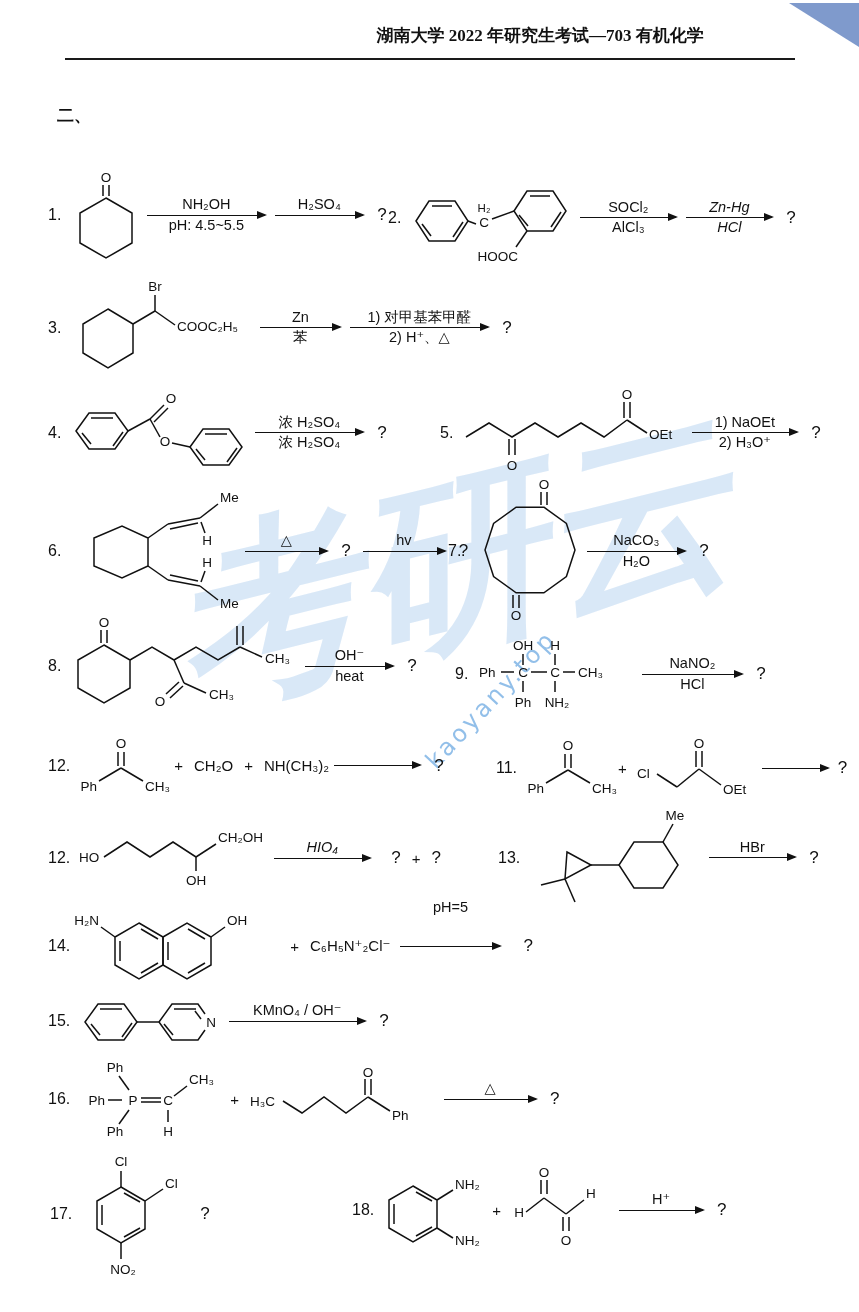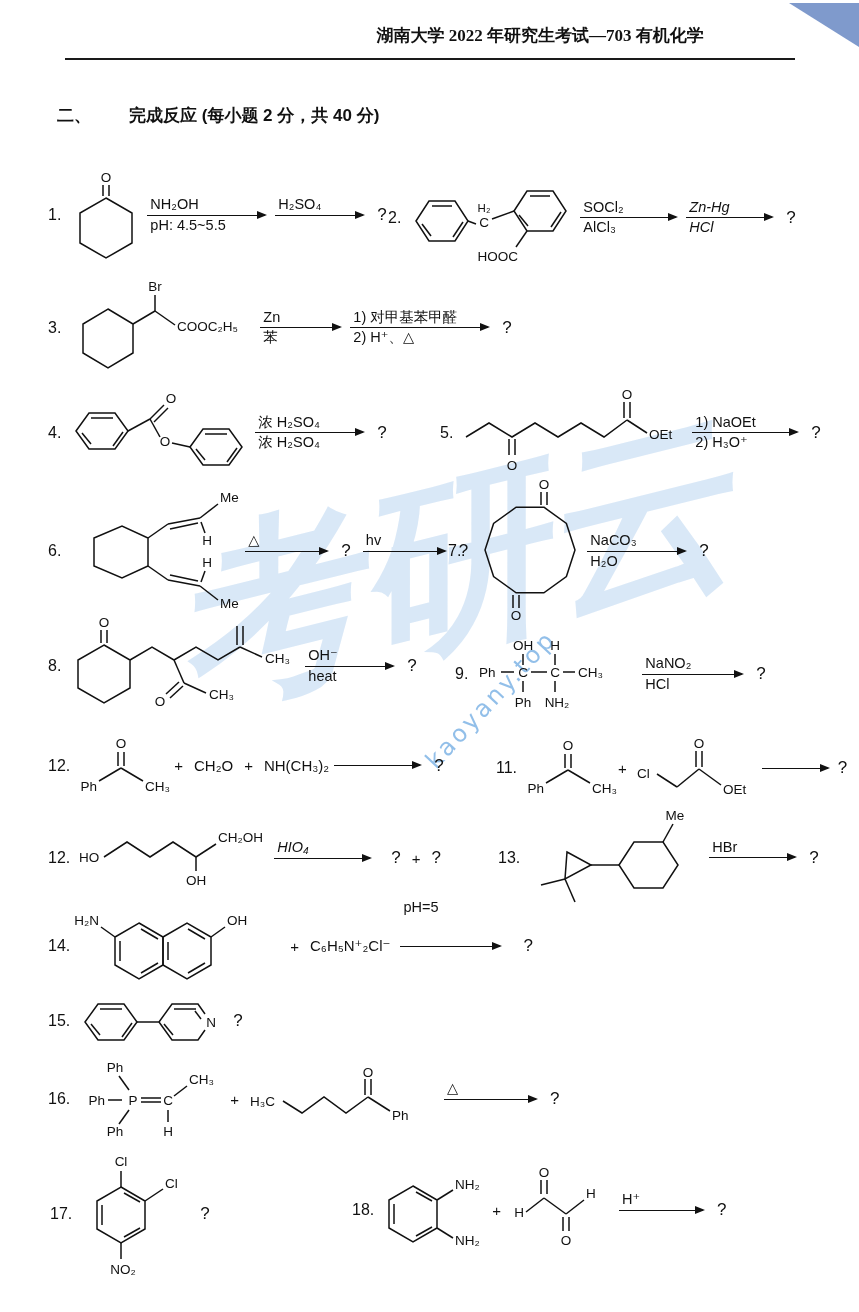--- a/index.html
+++ b/index.html
@@ -21,21 +21,21 @@
           pointer-events:none;white-space:nowrap;}
   .wm-url{position:absolute;left:420px;top:755px;font-size:24px;letter-spacing:3px;
           color:rgba(110,170,225,0.75);transform:rotate(-47deg);transform-origin:left top;
           font-family:"DejaVu Sans",sans-serif;pointer-events:none;}
   
   .q{position:absolute;display:flex;align-items:center;}
   .qnum{font-size:16px;margin-right:9px;white-space:nowrap;}
   .qmark{font-size:17px;margin-left:9px;}
   .plus{font-size:15px;margin:0 11px;}
   .formula{font-size:15px;white-space:nowrap;}
-  .arrow{display:inline-flex;flex-direction:column;align-items:flex-start;margin:16px 5px;flex:none;}
+  .arrow{display:inline-flex;flex-direction:column;align-items:center;margin:16px 5px;flex:none;}
   .arrow .lab{font-size:14.5px;line-height:1.2;min-height:19px;display:flex;align-items:flex-end;
               justify-content:center;padding:0 3px;white-space:nowrap;}
   .arrow .lab.bot{align-items:flex-start;}
   .arrow .shaft{position:relative;height:0;border-top:1.5px solid #111;align-self:stretch;margin:1px 0;}
   .arrow .shaft::after{content:'';position:absolute;right:-2px;top:-5px;width:0;height:0;
               border-left:10px solid #111;border-top:4px solid transparent;border-bottom:4px solid transparent;}
   svg.struct{overflow:visible;flex:none;}
   svg.struct line,svg.struct polygon,svg.struct polyline,svg.struct path{stroke:#111;stroke-width:1.5;fill:none;}
   svg.struct text{fill:#111;stroke:none;font-family:"Liberation Sans","DejaVu Sans",sans-serif;font-size:13.5px;}
   svg.struct text.sm{font-size:11.5px;}
@@ -44,21 +44,20 @@
 <body>
 
 <div class="page">
 
   <div class="corner-tri"></div>
   <div class="hdr-title">湖南大学 2022 年研究生考试—703 有机化学</div>
   <div class="hdr-rule"></div>
 
   <div class="section">
     <span class="sec-num">二、</span>
-    <span>完成反应 (每小题 2 分，共 40 分)</span>
   </div>
 
   <div class="wm-big">考研云</div>
   <div class="wm-url">kaoyany.top</div>
 
   <div class="q" style="left:48px;top:160px;height:110px;">
     <span class="qnum">1.</span>
     <svg class="struct" width="72" height="95">
       <polygon points="36,30 62,45 62,75 36,90 10,75 10,45"></polygon>
       <line x1="33" y1="28" x2="33" y2="17"></line>
@@ -413,20 +412,25 @@
         <line x1="53" y1="37" x2="43" y2="51"></line>
         <line x1="21" y1="49" x2="12" y2="38"></line>
       <line x1="58" y1="36" x2="80" y2="36"></line>
       <polyline points="80,36 93,18 119,18 126,28"></polyline>
       <polyline points="126,44 119,54 93,54 80,36"></polyline>
       <text x="132" y="41" text-anchor="middle">N</text>
       <line x1="95" y1="23" x2="117" y2="23"></line>
         <line x1="94" y1="49" x2="85" y2="38"></line>
         <line x1="116" y1="25" x2="122" y2="33"></line>
     </svg>
+    <span class="arrow" style="width:136px;">
+      <span class="lab">KMnO₄ / OH⁻</span>
+      <span class="shaft"></span>
+        <span class="lab bot"></span>
+    </span>
     <span class="qmark">?</span>
   </div>
 
   <div class="q" style="left:48px;top:1062px;height:74px;">
     <span class="qnum">16.</span>
     <svg class="struct" width="140" height="90">
       <text x="36" y="18" text-anchor="middle">Ph</text>
       <line x1="40" y1="22" x2="50" y2="36"></line>
       <text x="26" y="51" text-anchor="end">Ph</text>
       <line x1="29" y1="46" x2="43" y2="46"></line>

